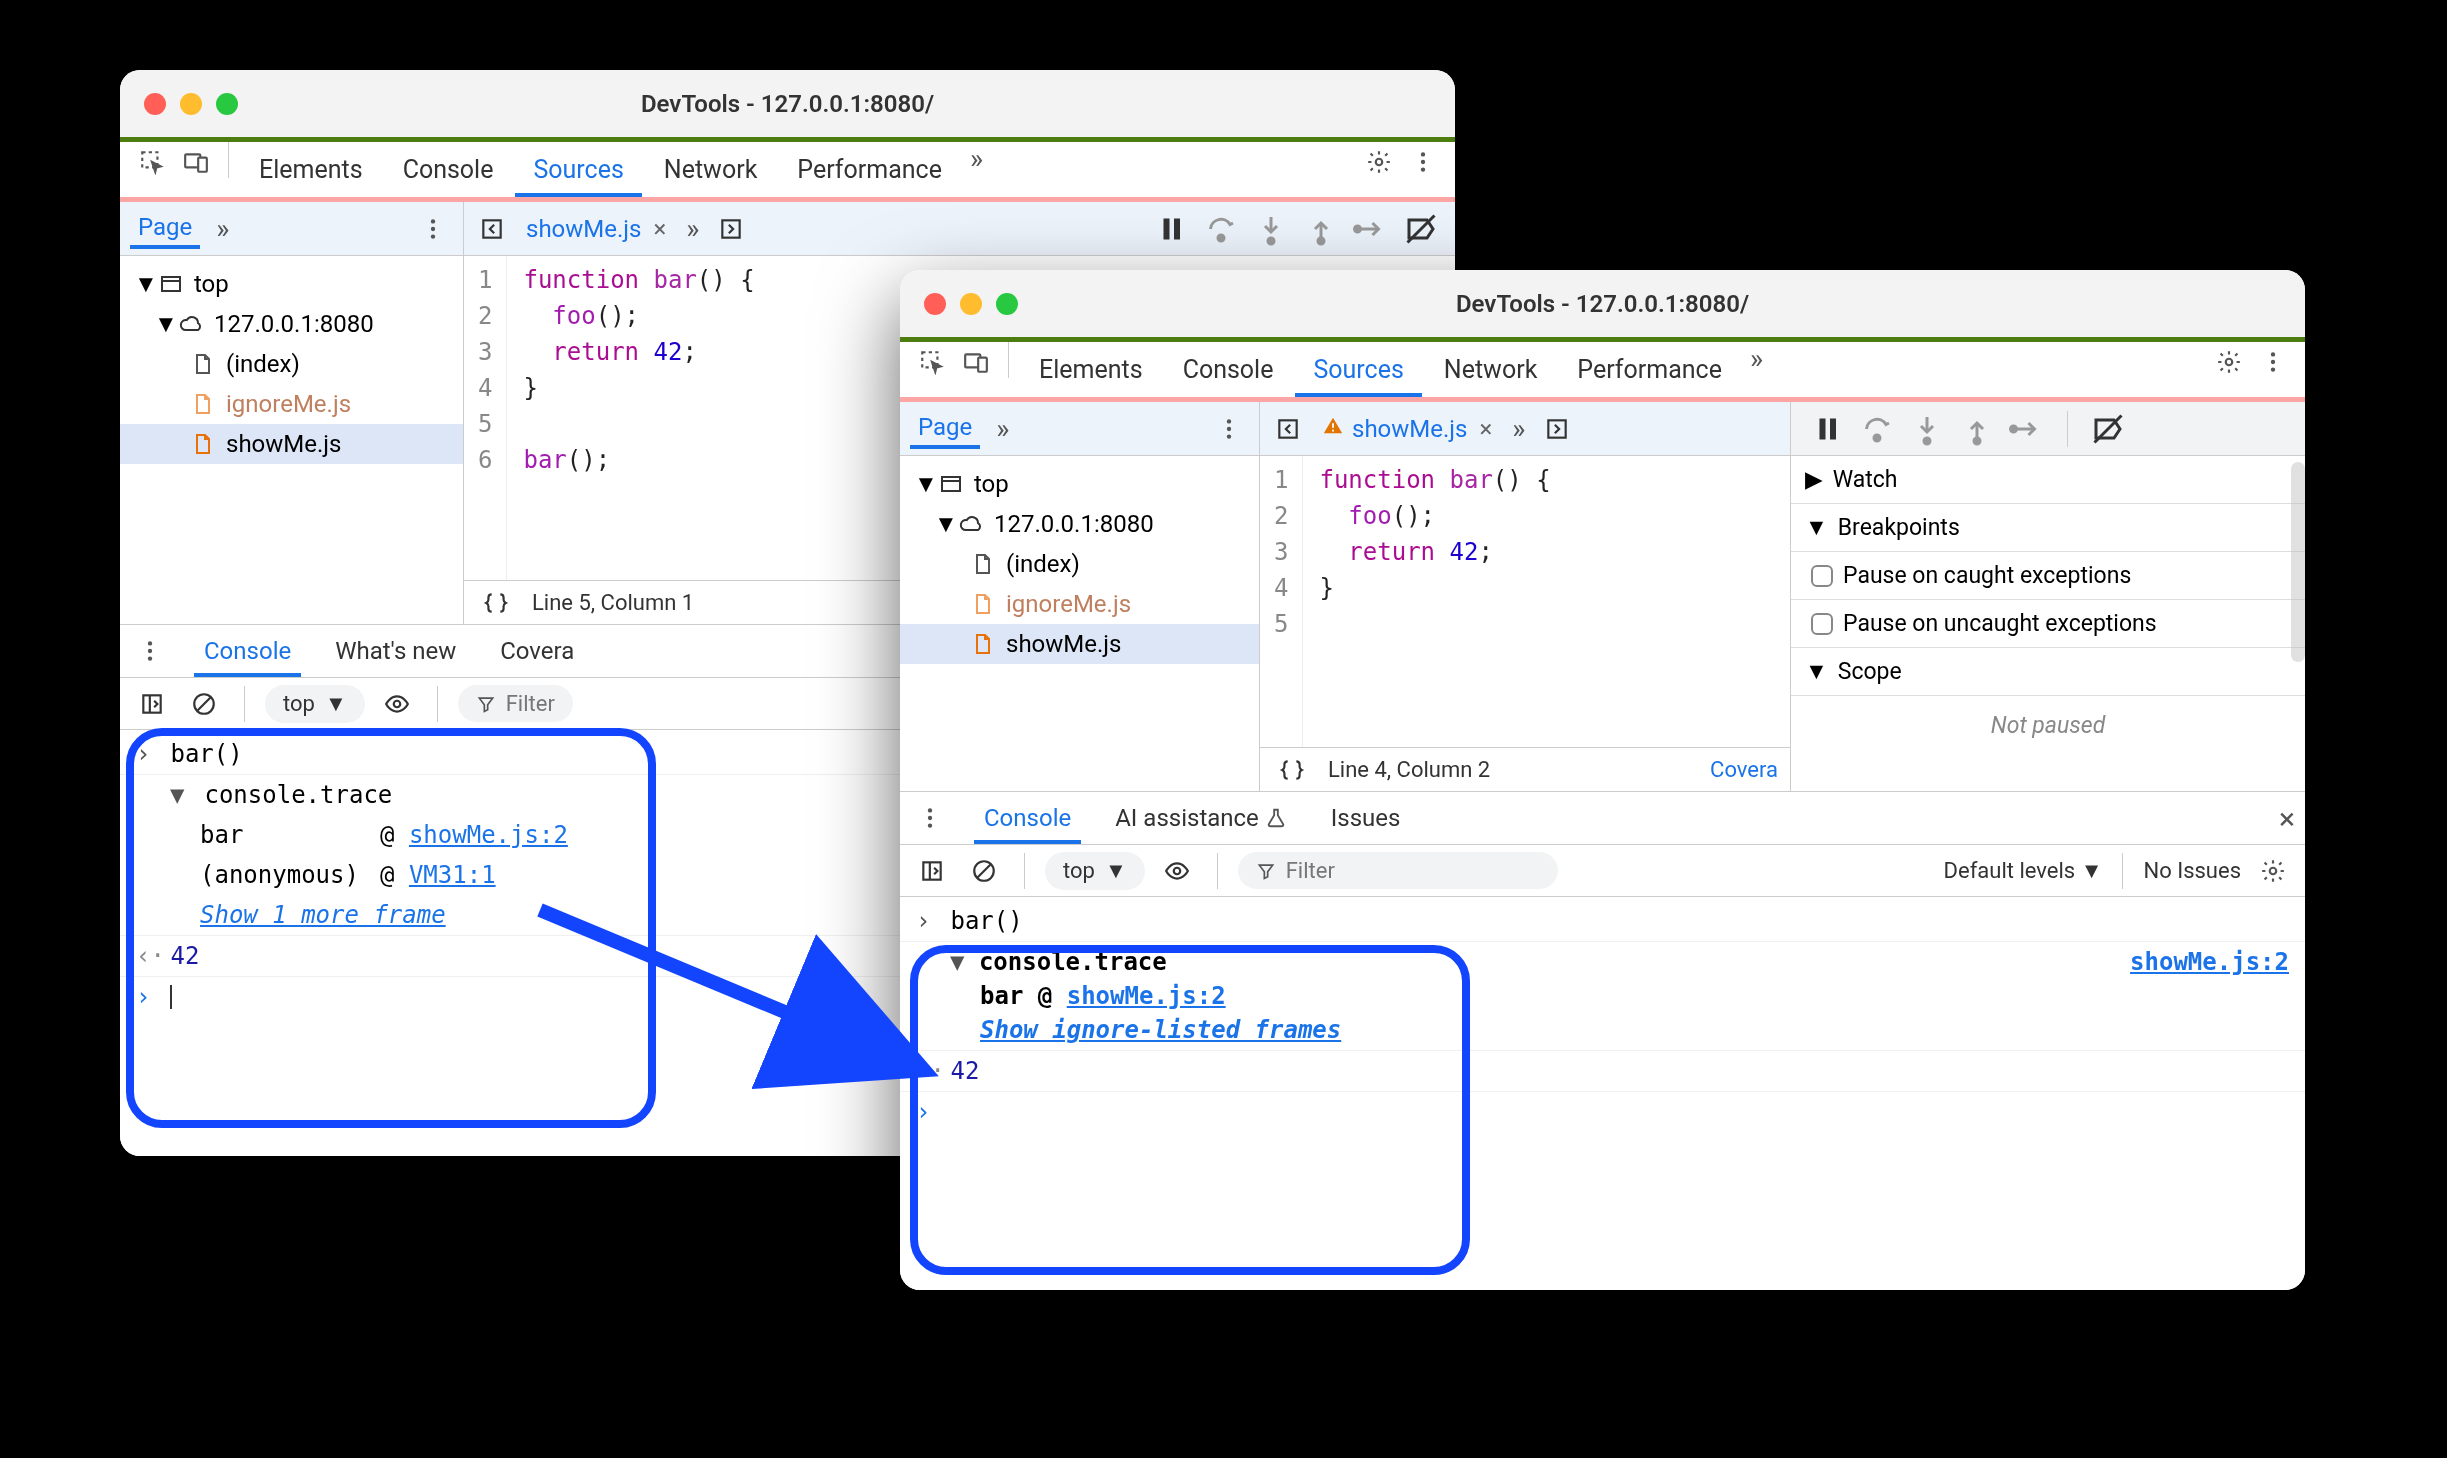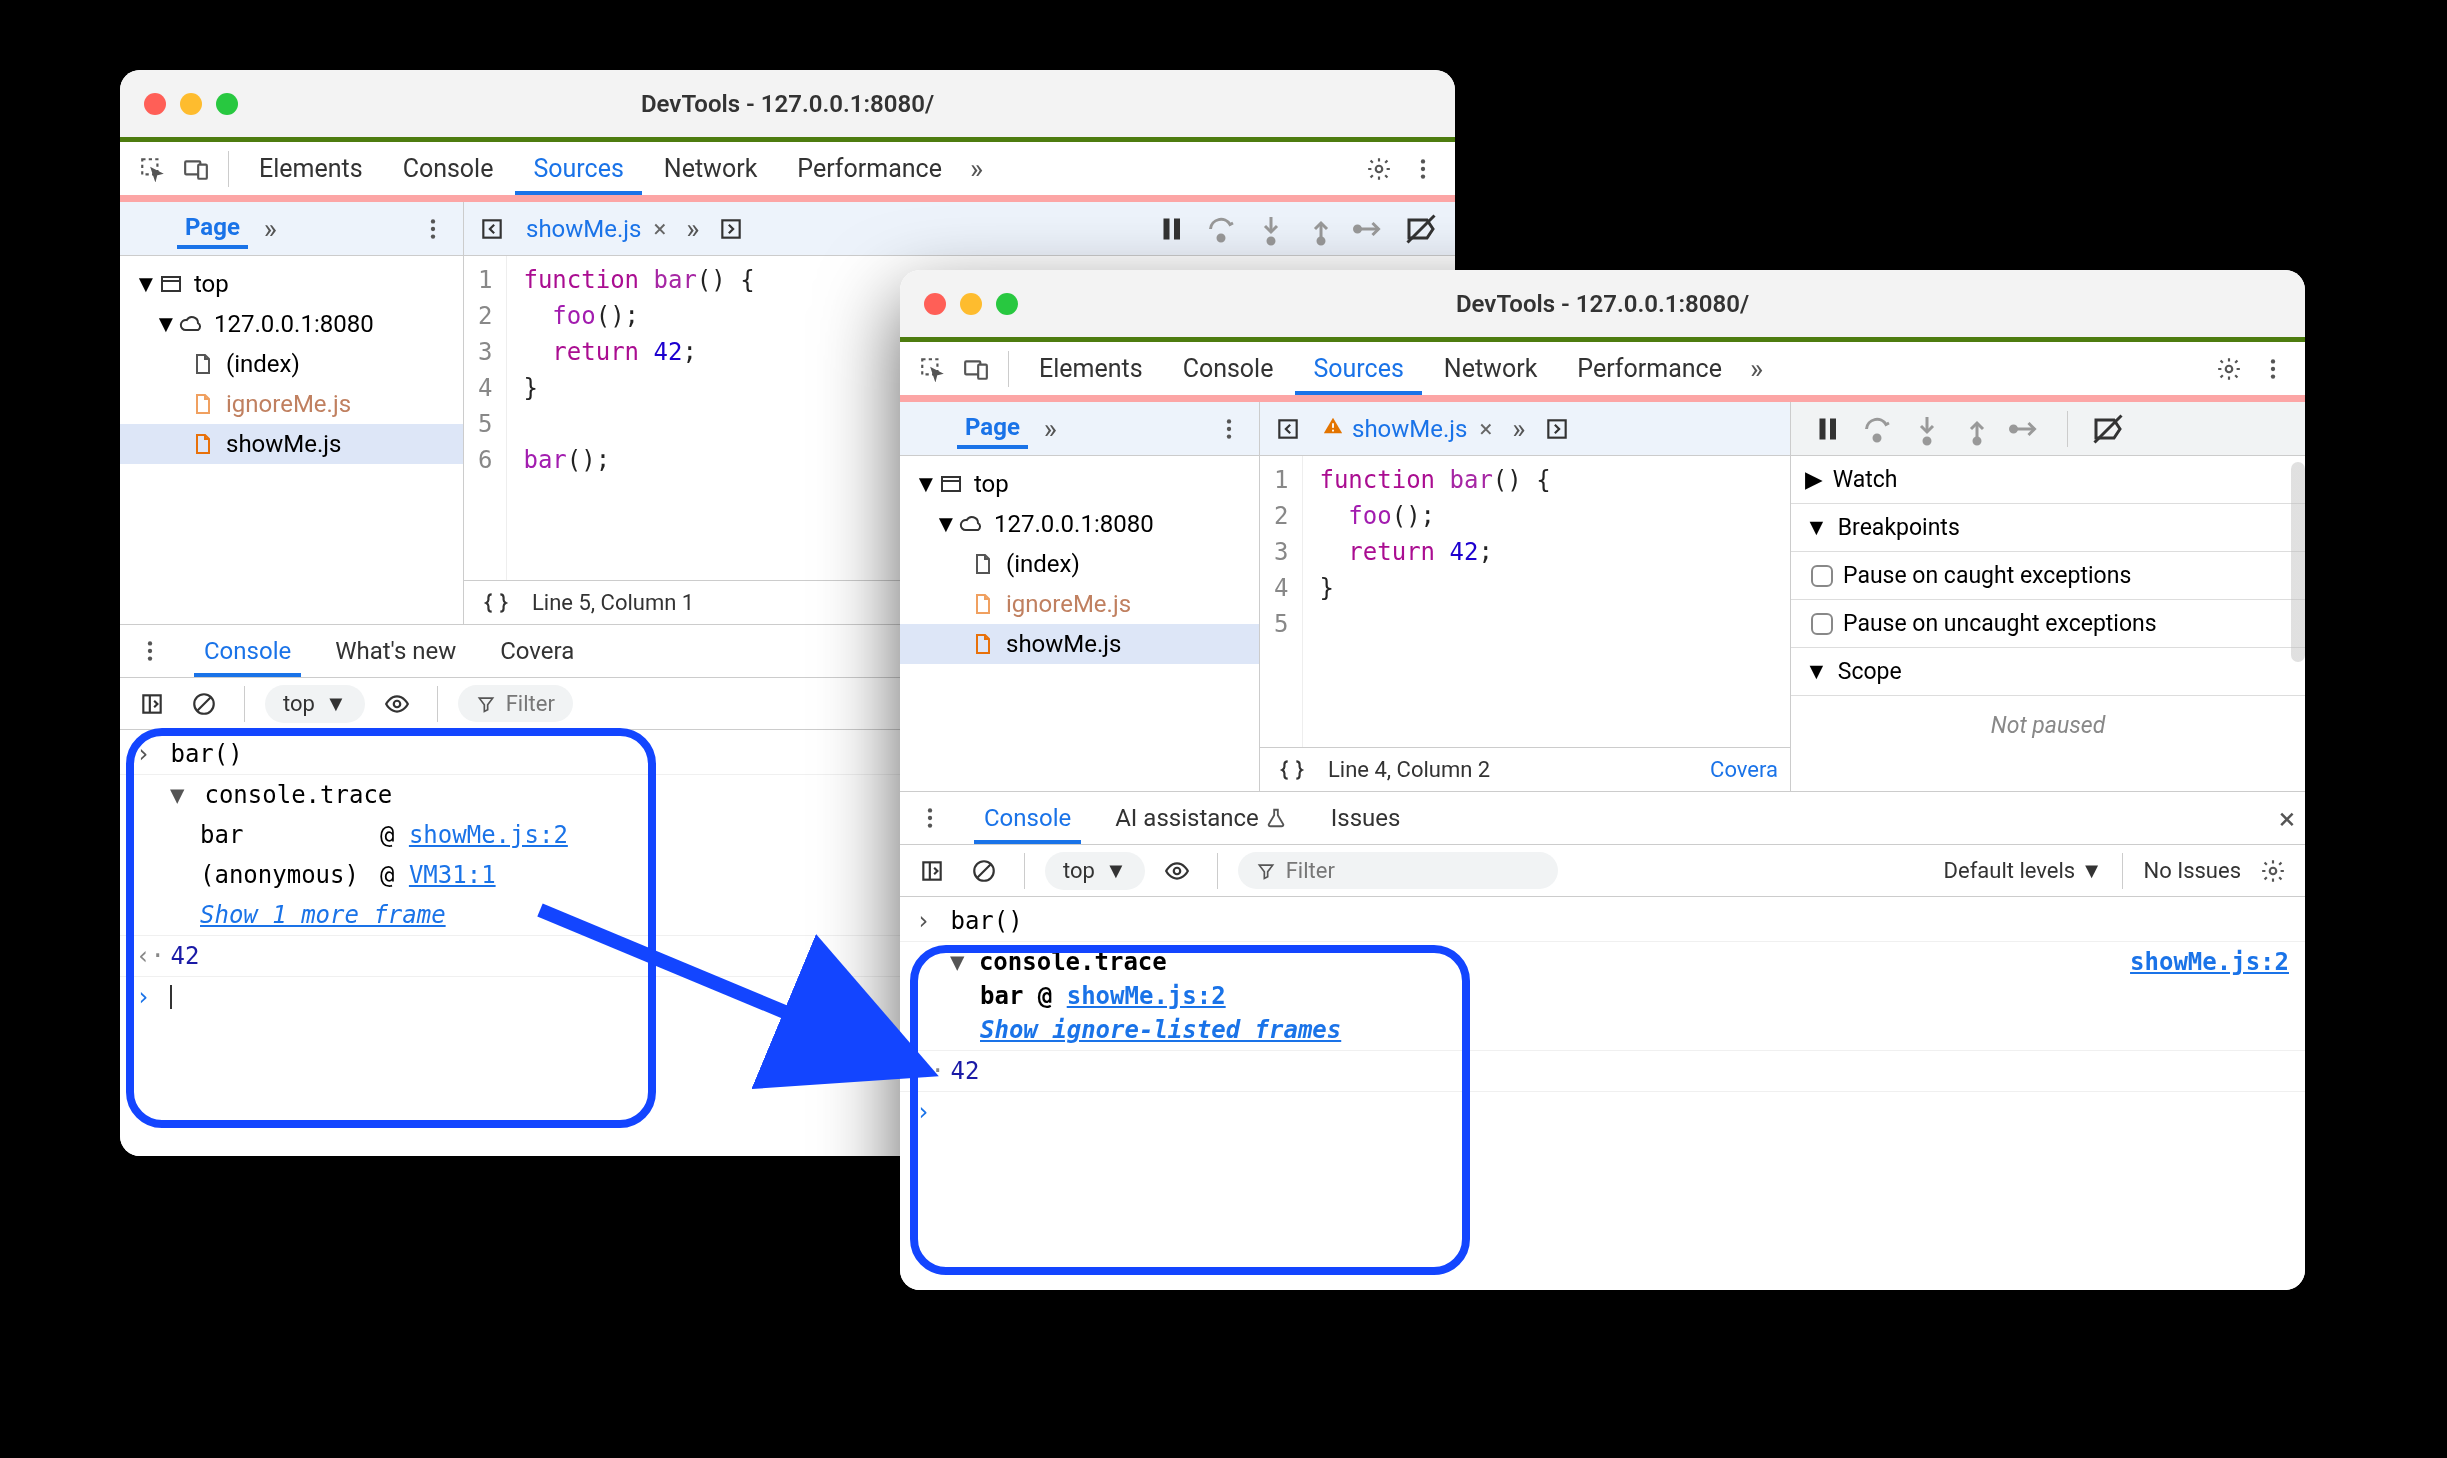--- a/index.html
+++ b/index.html
@@ -7,33 +7,33 @@
   .win {
     position: absolute; background: #fff; border-radius: 20px; overflow: hidden;
     box-shadow: 0 30px 80px rgba(0,0,0,0.6);
     display: flex; flex-direction: column;
   }
   .titlebar { height: 72px; background: #f3f3f3; display: flex; align-items: center; position: relative; border-bottom: 5px solid #4d7c0f; }
   .traffic { display: flex; gap: 14px; margin-left: 24px; }
   .dot { width: 22px; height: 22px; border-radius: 50%; }
   .dot.red { background: #ff5f57; } .dot.yel { background: #febc2e; } .dot.grn { background: #28c840; }
   .title { position: absolute; left: 0; right: 0; text-align: center; font-size: 24px; font-weight: 600; color: #333; pointer-events: none; }
-  .tabbar { height: 60px; border-bottom: 7px solid #fca5a5; display: flex; align-items: center; padding: 0 12px; gap: 4px; font-size: 25px; color: #333; }
+  .tabbar { height: 60px; border-bottom: 5px solid #fca5a5; display: flex; padding: 0 12px; gap: 4px; font-size: 25px; color: #333; }
   .tabbar .spacer { flex: 1; }
   .tabbar .tab { padding: 0 18px; height: 100%; display: flex; align-items: center; cursor: pointer; }
   .tabbar .tab.active { color: #1a73e8; border-bottom: 4px solid #1a73e8; padding-top: 4px; }
   .iconbtn { width: 40px; height: 40px; display: flex; align-items: center; justify-content: center; cursor: pointer; color: #555; }
   .iconbtn svg { width: 26px; height: 26px; }
   .divider { width: 1px; height: 36px; background: #ccc; margin: 0 8px; }
   .hsplit { display: flex; flex: 1; min-height: 0; }
   .panel { display: flex; flex-direction: column; }
   .sidebar { border-right: 1px solid #ccc; background: #fff; }
   .page-subbar { height: 54px; display: flex; align-items: center; border-bottom: 1px solid #ccc; background: #edf3fb; font-size: 24px; color: #1a73e8; padding: 0 10px; gap: 10px; }
   .page-subbar.right { background: #f1f3f4; color: #333; justify-content: space-between; }
-  .page-subbar .pg-tab { padding: 4px 8px; border-bottom: 4px solid #1a73e8; font-weight: 700; margin-left: 47px; }
+  .page-subbar .pg-tab { padding: 4px 8px; border-bottom: 4px solid #1a73e8; font-weight: 400; }
   .filetree { flex: 1; font-size: 24px; padding: 8px 0; overflow: hidden; }
   .node { display: flex; align-items: center; gap: 10px; padding: 6px 14px; cursor: pointer; white-space: nowrap; }
   .node.d1 { padding-left: 34px; } .node.d2 { padding-left: 70px; }
   .node.sel { background: #dde6f7; }
   .node .caret { width: 14px; display: inline-block; }
   .ficon { width: 26px; height: 26px; display: inline-flex; align-items: center; justify-content: center; }
   .ficon svg { width: 24px; height: 24px; }
   .editor-head { height: 54px; display: flex; align-items: center; border-bottom: 1px solid #ccc; background: #edf3fb; padding: 0 8px; gap: 6px; }
   .edtab { display: flex; align-items: center; gap: 8px; font-size: 24px; color: #1a73e8; padding: 0 8px; }
   .edtab .close { color: #666; font-size: 24px; cursor: pointer; margin-left: 4px; }

